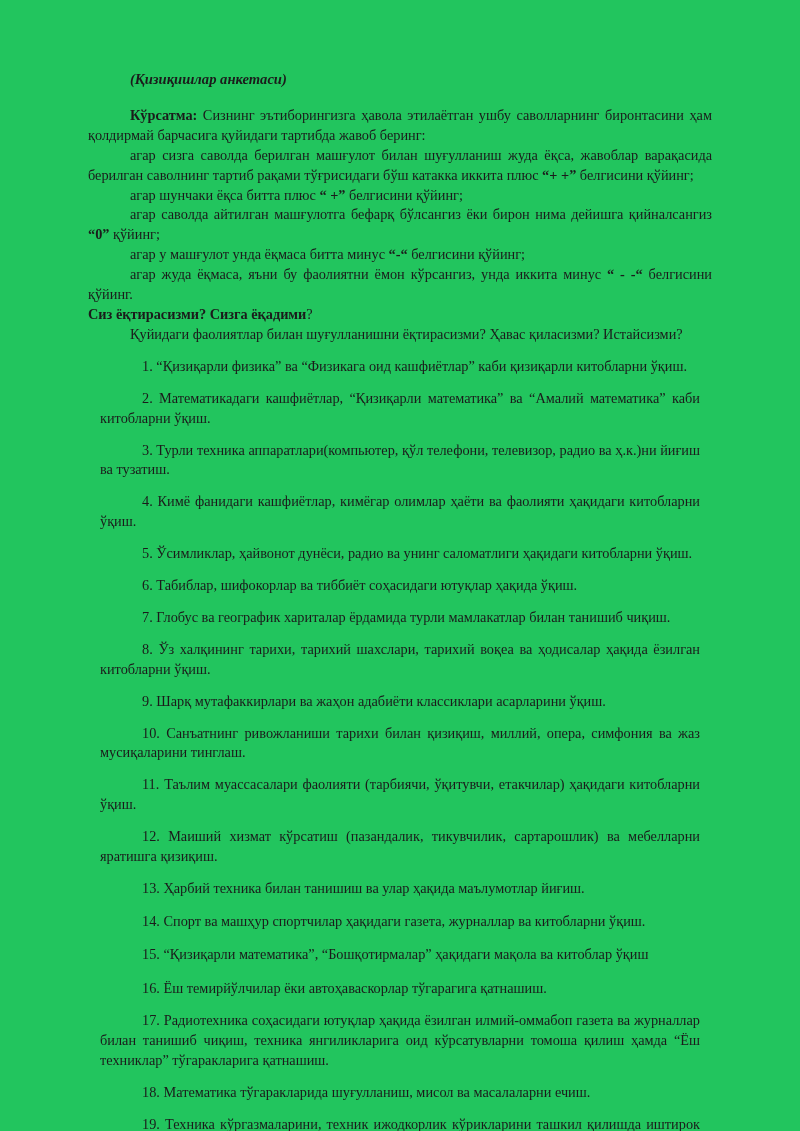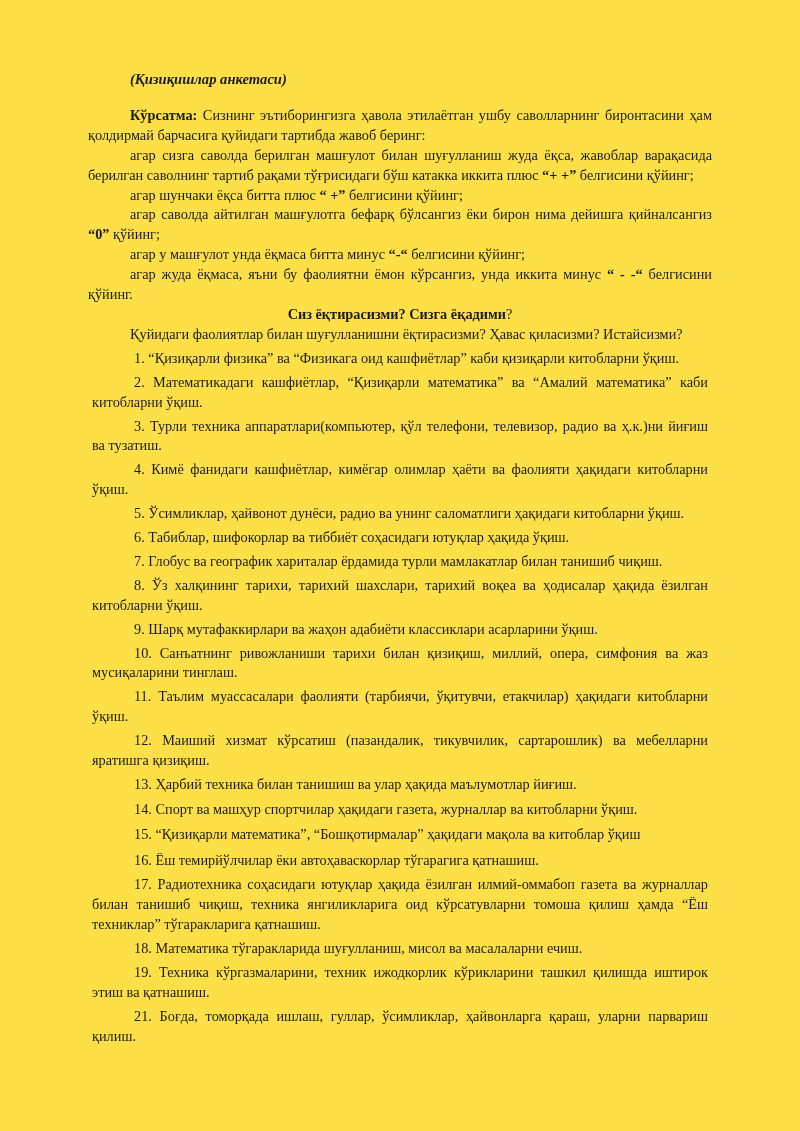--- a/index.html
+++ b/index.html
@@ -11,21 +11,21 @@
     width: 800px;
     height: 1131px;
     font-family: "Liberation Serif", "DejaVu Serif", serif;
     color: #1b1b1b;
     -webkit-font-smoothing: antialiased;
   }
   .page {
     position: relative;
     width: 800px;
     height: 1131px;
-    background: #fde047;
+    background: #22c55e;
     box-sizing: border-box;
     padding: 70px 88px 60px 88px;
   }
   .doc-body {
     width: 624px;
     font-size: 14.3px;
     line-height: 19.9px;
     text-align: justify;
     text-justify: inter-word;
     color: #1b1b1b;
@@ -38,30 +38,29 @@
     text-indent: 42px;
     text-align: left;
     margin: 0 0 16px 0;
   }
   p.para {
     margin: 0;
     text-indent: 42px;
   }
   p.centered {
     margin: 0;
-    text-align: center;
     text-indent: 0;
     font-weight: bold;
   }
   p.centered .plain {
     font-weight: normal;
   }
   .b { font-weight: bold; }
   .list-item {
-    margin: 4px;
+    margin: 12px;
     text-indent: 42px;
     text-align: justify;
   }
   .list-item.loose { line-height: 21.5px; }
 </style>
 </head>
 <body>
 
 <div class="page">
   <div class="doc-body">

